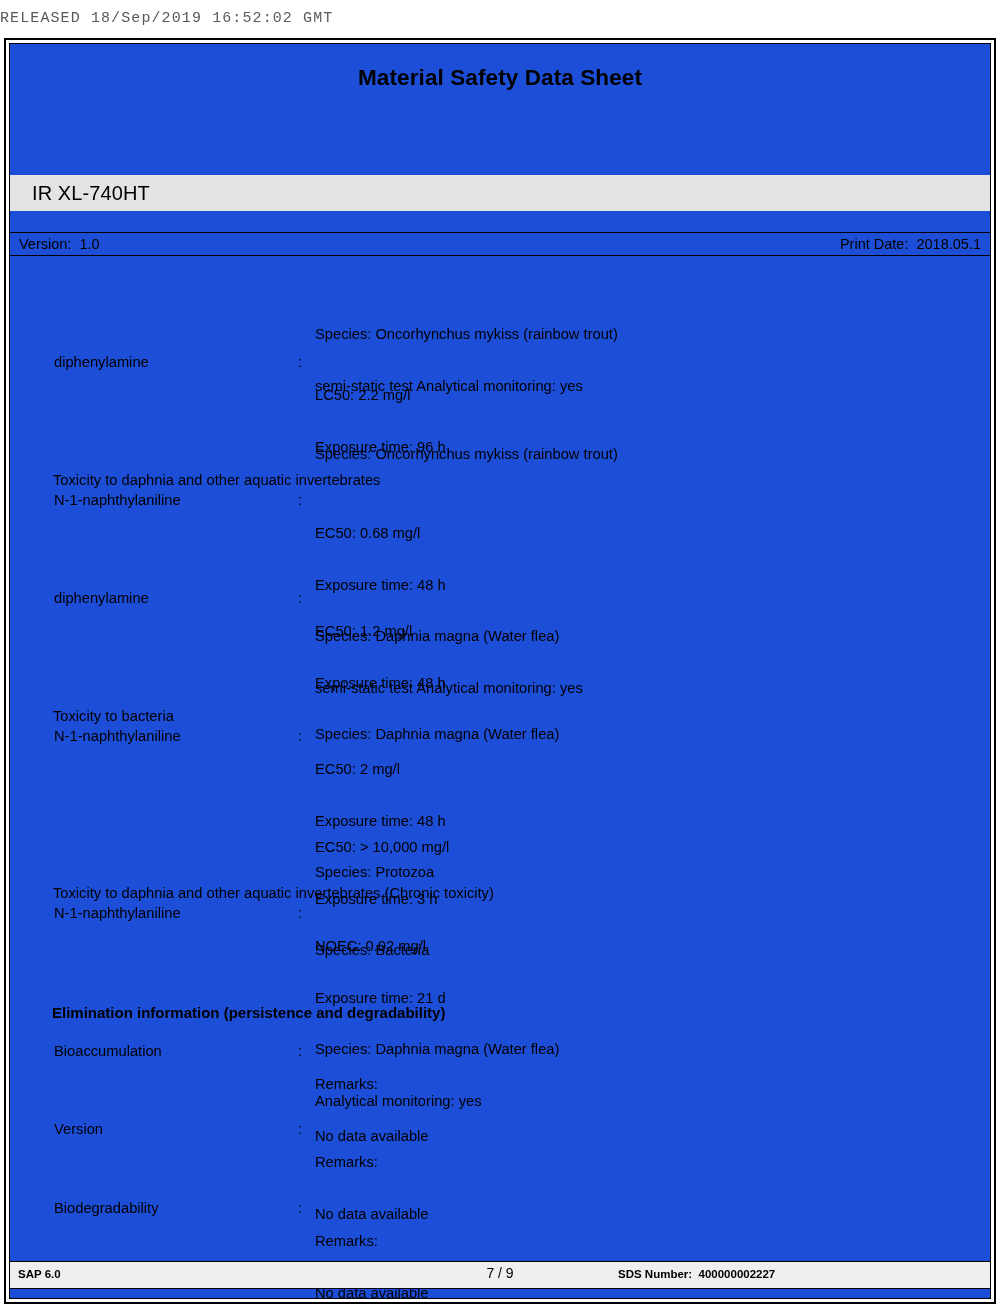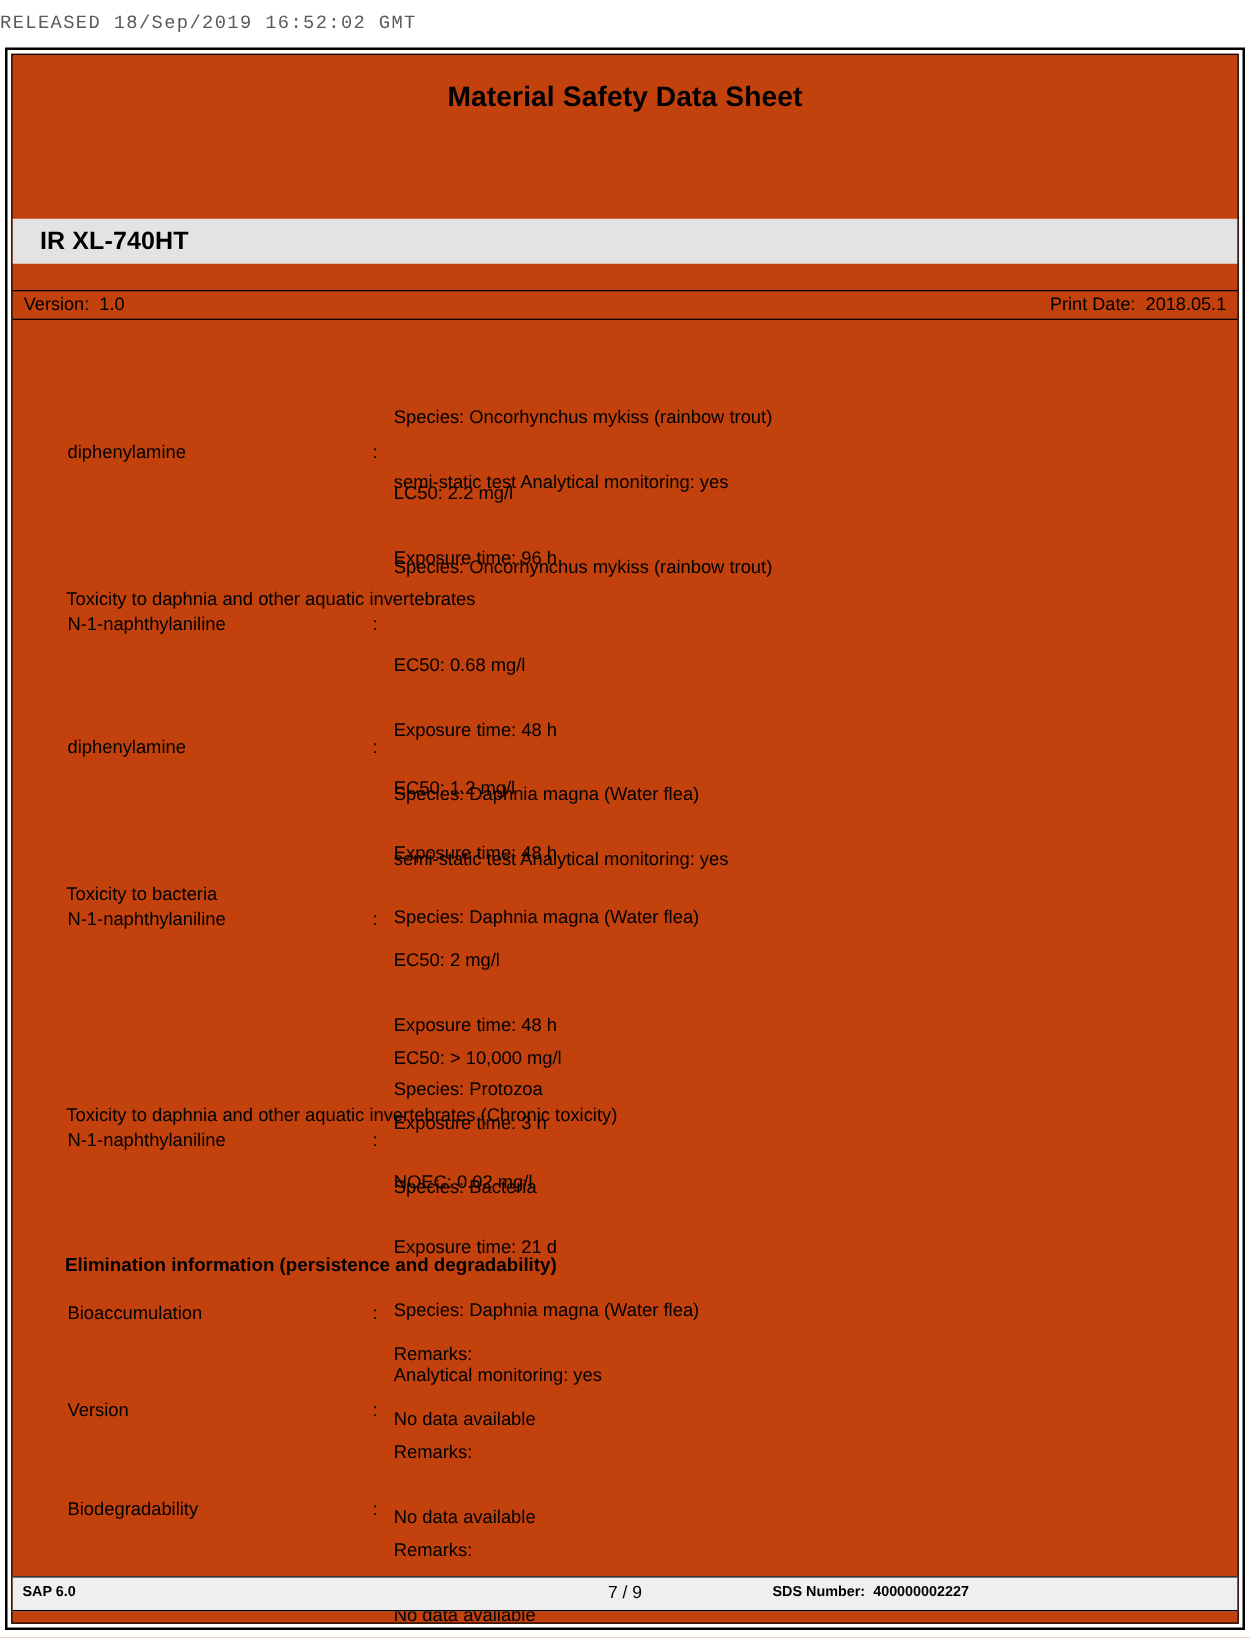--- a/index.html
+++ b/index.html
@@ -48,21 +48,21 @@
     background: #ffffff;
   }
   .page-inner {
     position: absolute;
     left: 3px;
     top: 3px;
     right: 3px;
     bottom: 3px;
     border: 1px solid #000000;
     box-sizing: border-box;
-    background: #c2410c;
+    background: #1d4ed8;
     overflow: hidden;
   }
 
   
   .doc-title {
     text-align: center;
     font-size: 22.5px;
     font-weight: bold;
     margin-top: 21px;
     letter-spacing: 0.1px;
@@ -73,21 +73,21 @@
     left: 0;
     right: 0;
     top: 131px;
     height: 36px;
     background: #e3e3e3;
     display: flex;
     align-items: center;
   }
   .product-name {
     font-size: 20px;
-    font-weight: bold;
+    font-weight: normal;
     padding-left: 22px;
     letter-spacing: 0.1px;
   }
 
   .version-row {
     position: absolute;
     left: 0;
     right: 0;
     top: 188px;
     height: 22px;

